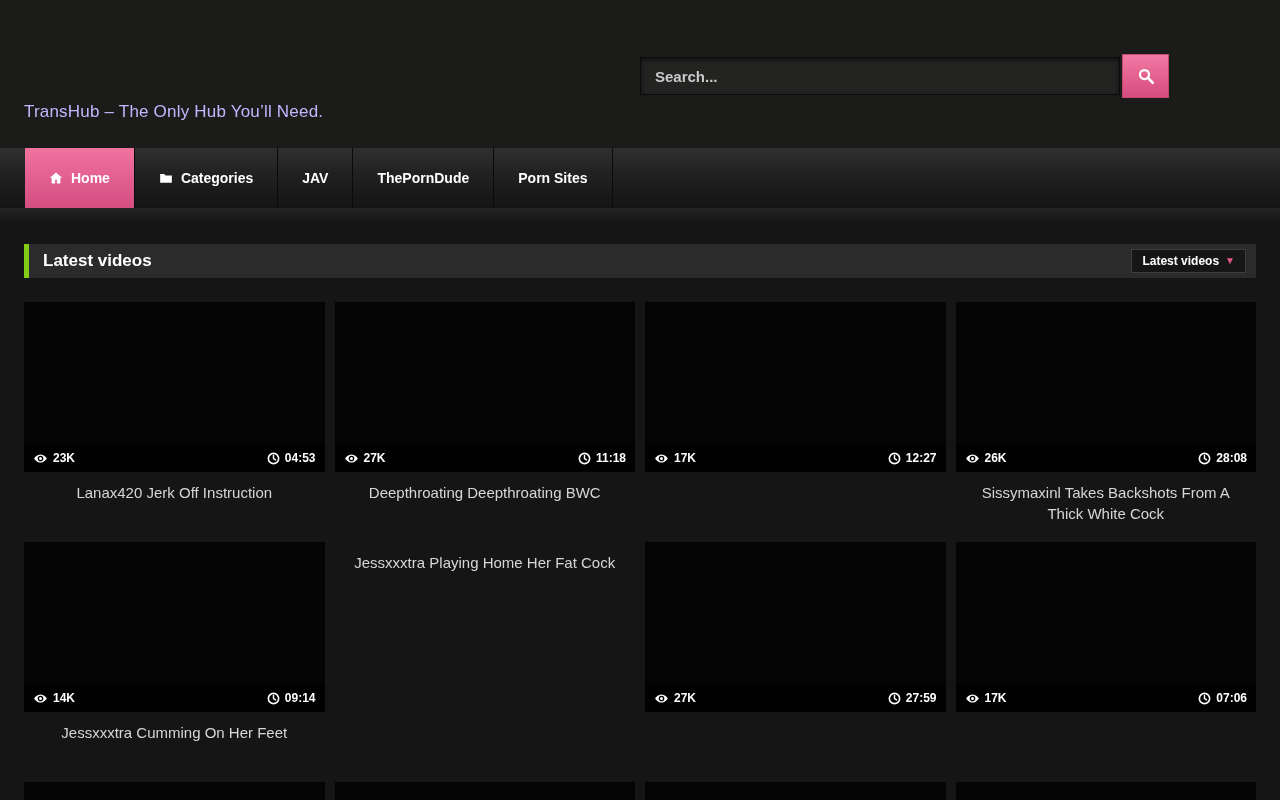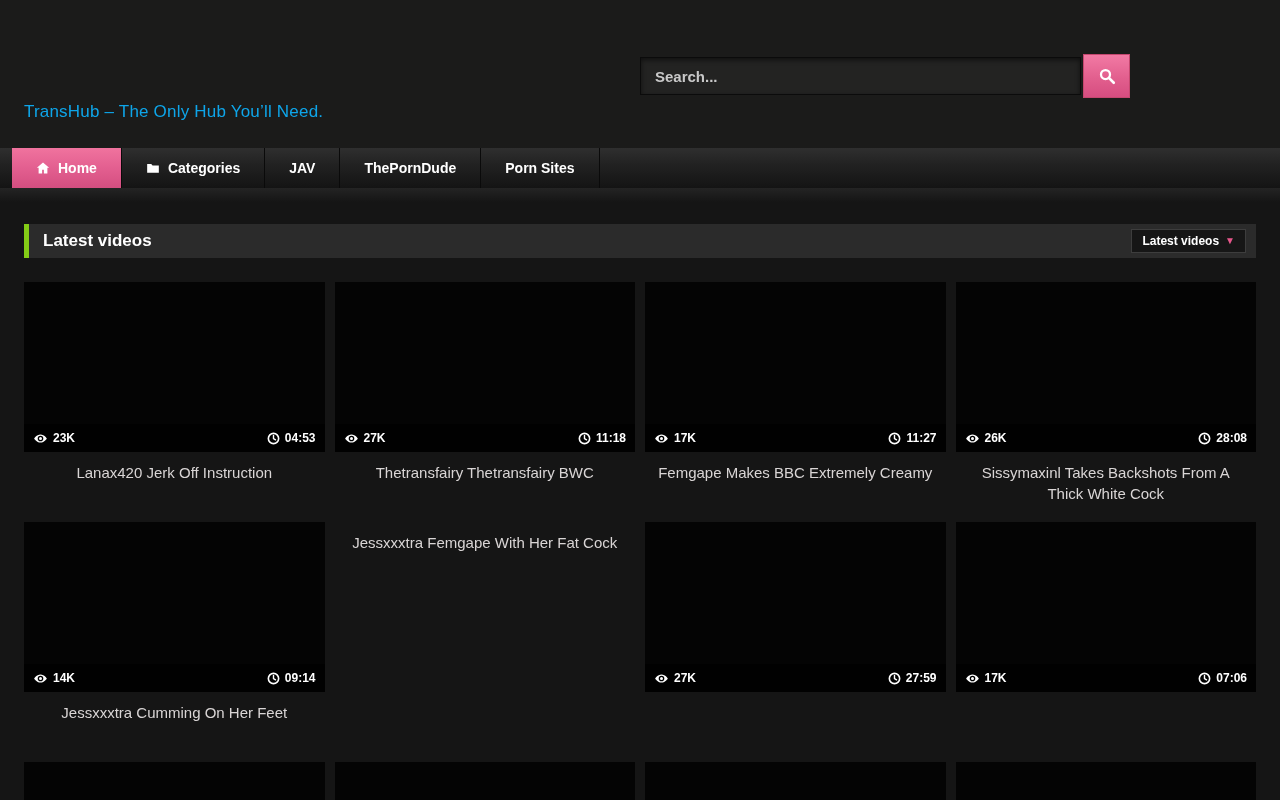--- a/index.html
+++ b/index.html
@@ -16,21 +16,21 @@
     height:148px;
     background:#1b1b1a;
   }
   .search-form {
     position:absolute;
     left:640px; top:54px;
     display:flex;
     align-items:center;
   }
   .search-input {
-    width:441px; height:38px;
+    width:480px; height:38px;
     background:#232322;
     border:1px solid #0b0b0b;
     box-shadow:inset 0 2px 5px rgba(0,0,0,.55);
     color:#ddd;
     font-family:inherit;
     font-weight:bold;
     font-size:15px;
     padding:0 14px;
     outline:none;
   }
@@ -40,31 +40,31 @@
     margin-left:2px;
     border:1px solid #c4476f;
     background:linear-gradient(180deg,#f27aa4 0%,#e express 60%,#d64d80 100%);
     background:linear-gradient(180deg,#f27aa4 0%,#e25f8e 55%,#d64d80 100%);
     display:flex; align-items:center; justify-content:center;
     cursor:pointer;
   }
   .tagline {
     position:absolute;
     left:24px; top:102px;
-    color:#0ea5e9;
+    color:#c4b5fd;
     font-size:17px;
     letter-spacing:.2px;
   }
 
   
   .nav {
-    height:40px;
+    height:60px;
     background:linear-gradient(180deg,#2f2f2f 0%,#222 40%,#141414 100%);
     display:flex;
-    padding-left:12px;
+    padding-left:25px;
   }
   .nav-item {
     display:flex; align-items:center; gap:8px;
     padding:0 24px;
     font-size:14px;
     font-weight:bold;
     color:#fff;
     border-right:1px solid #0a0a0a;
     cursor:pointer;
     white-space:nowrap;
@@ -238,46 +238,45 @@
               <span class="icon">
                 <svg width="13" height="13" viewBox="0 0 24 24">
                   <circle cx="12" cy="12" r="9.5" fill="none" stroke="#fff" stroke-width="3"></circle>
                   <path d="M12 6.5V12l3.8 2.4" fill="none" stroke="#fff" stroke-width="2.6" stroke-linecap="round"></path>
                 </svg>
               </span>
               <span>11:18</span>
             </span>
           </div>
         </div>
-        <div class="card-title">Thetransfairy Thetransfairy BWC</div>
+        <div class="card-title">Deepthroating Deepthroating BWC</div>
       </div>
       <div class="card">
         <div class="thumb">
           <div class="stats">
             <span class="stat">
               <span class="icon">
                 <svg width="15" height="15" viewBox="0 0 24 24">
                   <path d="M12 5.5C5.6 5.5 1.8 12 1.8 12S5.6 18.5 12 18.5 22.2 12 22.2 12 18.4 5.5 12 5.5zm0 11a4.5 4.5 0 1 1 0-9 4.5 4.5 0 0 1 0 9z" fill="#fff"></path>
                   <circle cx="12" cy="12" r="2.4" fill="#fff"></circle>
                 </svg>
               </span>
               <span>17K</span>
             </span>
             <span class="stat">
               <span class="icon">
                 <svg width="13" height="13" viewBox="0 0 24 24">
                   <circle cx="12" cy="12" r="9.5" fill="none" stroke="#fff" stroke-width="3"></circle>
                   <path d="M12 6.5V12l3.8 2.4" fill="none" stroke="#fff" stroke-width="2.6" stroke-linecap="round"></path>
                 </svg>
               </span>
-              <span>11:27</span>
-            </span>
-          </div>
-        </div>
-        <div class="card-title">Femgape Makes BBC Extremely Creamy</div>
+              <span>12:27</span>
+            </span>
+          </div>
+        </div>
       </div>
       <div class="card">
         <div class="thumb">
           <div class="stats">
             <span class="stat">
               <span class="icon">
                 <svg width="15" height="15" viewBox="0 0 24 24">
                   <path d="M12 5.5C5.6 5.5 1.8 12 1.8 12S5.6 18.5 12 18.5 22.2 12 22.2 12 18.4 5.5 12 5.5zm0 11a4.5 4.5 0 1 1 0-9 4.5 4.5 0 0 1 0 9z" fill="#fff"></path>
                   <circle cx="12" cy="12" r="2.4" fill="#fff"></circle>
                 </svg>
@@ -316,21 +315,21 @@
                   <path d="M12 6.5V12l3.8 2.4" fill="none" stroke="#fff" stroke-width="2.6" stroke-linecap="round"></path>
                 </svg>
               </span>
               <span>09:14</span>
             </span>
           </div>
         </div>
         <div class="card-title">Jessxxxtra Cumming On Her Feet</div>
       </div>
       <div class="card">
-        <div class="card-title">Jessxxxtra Femgape With Her Fat Cock</div>
+        <div class="card-title">Jessxxxtra Playing Home Her Fat Cock</div>
       </div>
       <div class="card">
         <div class="thumb">
           <div class="stats">
             <span class="stat">
               <span class="icon">
                 <svg width="15" height="15" viewBox="0 0 24 24">
                   <path d="M12 5.5C5.6 5.5 1.8 12 1.8 12S5.6 18.5 12 18.5 22.2 12 22.2 12 18.4 5.5 12 5.5zm0 11a4.5 4.5 0 1 1 0-9 4.5 4.5 0 0 1 0 9z" fill="#fff"></path>
                   <circle cx="12" cy="12" r="2.4" fill="#fff"></circle>
                 </svg>

